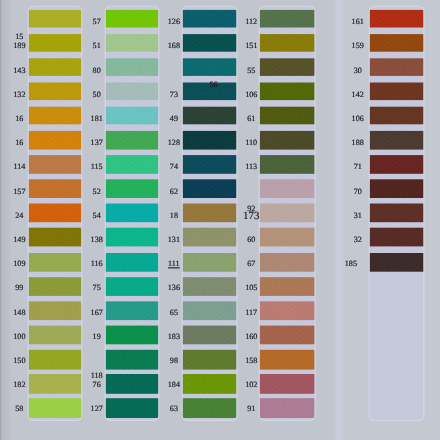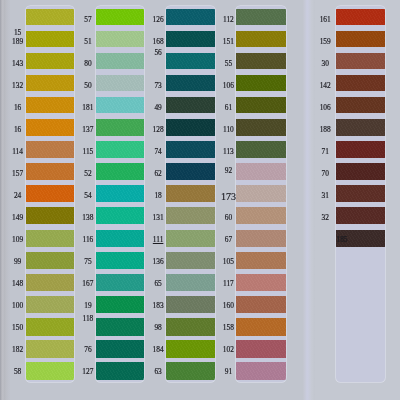--- a/index.html
+++ b/index.html
@@ -88,21 +88,21 @@
 <div class="lbl" style="left:75.90px;top:104.18px;width:24px;font-size:7.4px;line-height:8.4px;">181</div>
 <div class="lbl" style="left:75.90px;top:126.20px;width:24px;font-size:7.4px;line-height:8.4px;">137</div>
 <div class="lbl" style="left:75.90px;top:148.22px;width:24px;font-size:7.4px;line-height:8.4px;">115</div>
 <div class="lbl" style="left:75.90px;top:170.24px;width:24px;font-size:7.4px;line-height:8.4px;">52</div>
 <div class="lbl" style="left:75.90px;top:192.26px;width:24px;font-size:7.4px;line-height:8.4px;">54</div>
 <div class="lbl" style="left:75.90px;top:214.28px;width:24px;font-size:7.4px;line-height:8.4px;">138</div>
 <div class="lbl" style="left:75.90px;top:236.30px;width:24px;font-size:7.4px;line-height:8.4px;">116</div>
 <div class="lbl" style="left:75.90px;top:258.32px;width:24px;font-size:7.4px;line-height:8.4px;">75</div>
 <div class="lbl" style="left:75.90px;top:280.34px;width:24px;font-size:7.4px;line-height:8.4px;">167</div>
 <div class="lbl" style="left:75.90px;top:302.36px;width:24px;font-size:7.4px;line-height:8.4px;">19</div>
-<div class="lbl" style="left:75.90px;top:315px;width:24px;font-size:7.4px;line-height:8.4px;">118</div>
+<div class="lbl" style="left:75.90px;top:338px;width:24px;font-size:7.4px;line-height:8.4px;">118</div>
 <div class="lbl" style="left:75.90px;top:346.40px;width:24px;font-size:7.4px;line-height:8.4px;">76</div>
 <div class="lbl" style="left:75.90px;top:368.42px;width:24px;font-size:7.4px;line-height:8.4px;">127</div>
 <div class="colstrip" style="left:166.1px;top:6.35px;width:49.0px;height:375.65px;">
 <div class="swatch" style="top: 2.2px; height: 16px; background: rgb(10, 94, 108);"></div>
 <div class="swatch" style="top: 24.3px; height: 16.11px; background: rgb(6, 80, 79);"></div>
 <div class="swatch" style="top: 46.41px; height: 16.22px; background: rgb(10, 107, 110);"></div>
 <div class="swatch" style="top: 68.52px; height: 16.33px; background: rgb(9, 79, 88);"></div>
 <div class="swatch" style="top: 90.62px; height: 16.44px; background: rgb(42, 65, 52);"></div>
 <div class="swatch" style="top: 112.72px; height: 16.55px; background: rgb(11, 59, 61);"></div>
 <div class="swatch" style="top: 134.83px; height: 16.66px; background: rgb(11, 75, 92);"></div>
@@ -112,21 +112,21 @@
 <div class="swatch" style="top: 223.25px; height: 17.1px; background: rgb(138, 163, 110);"></div>
 <div class="swatch" style="top: 245.36px; height: 17.21px; background: rgb(127, 142, 113);"></div>
 <div class="swatch" style="top: 267.46px; height: 17.32px; background: rgb(124, 160, 146);"></div>
 <div class="swatch" style="top: 289.56px; height: 17.43px; background: rgb(109, 123, 97);"></div>
 <div class="swatch" style="top: 311.67px; height: 17.54px; background: rgb(95, 123, 44);"></div>
 <div class="swatch" style="top: 333.77px; height: 17.65px; background: rgb(107, 151, 4);"></div>
 <div class="swatch" style="top: 355.88px; height: 17.76px; background: rgb(72, 130, 52);"></div>
 </div>
 <div class="lbl" style="left:146.10px;top:16.10px;width:24px;font-size:7.4px;line-height:8.4px;">126</div>
 <div class="lbl" style="left:146.10px;top:38.12px;width:24px;font-size:7.4px;line-height:8.4px;">168</div>
-<div class="lbl" style="left:146.10px;top:49px;width:24px;font-size:7.4px;line-height:8.4px;">56</div>
+<div class="lbl" style="left:146.10px;top:73px;width:24px;font-size:7.4px;line-height:8.4px;padding-left:36px;">56</div>
 <div class="lbl" style="left:146.10px;top:82.16px;width:24px;font-size:7.4px;line-height:8.4px;">73</div>
 <div class="lbl" style="left:146.10px;top:104.18px;width:24px;font-size:7.4px;line-height:8.4px;">49</div>
 <div class="lbl" style="left:146.10px;top:126.20px;width:24px;font-size:7.4px;line-height:8.4px;">128</div>
 <div class="lbl" style="left:146.10px;top:148.22px;width:24px;font-size:7.4px;line-height:8.4px;">74</div>
 <div class="lbl" style="left:146.10px;top:170.24px;width:24px;font-size:7.4px;line-height:8.4px;">62</div>
 <div class="lbl" style="left:146.10px;top:192.26px;width:24px;font-size:7.4px;line-height:8.4px;">18</div>
 <div class="lbl" style="left:146.10px;top:214.28px;width:24px;font-size:7.4px;line-height:8.4px;">131</div>
 <div class="lbl" style="left:146.10px;top:236.30px;width:24px;font-size:7.4px;line-height:8.4px;text-decoration:underline;">111</div>
 <div class="lbl" style="left:146.10px;top:258.32px;width:24px;font-size:7.4px;line-height:8.4px;">136</div>
 <div class="lbl" style="left:146.10px;top:280.34px;width:24px;font-size:7.4px;line-height:8.4px;">65</div>
@@ -153,21 +153,21 @@
 <div class="swatch" style="top: 333.77px; height: 17.65px; background: rgb(163, 85, 97);"></div>
 <div class="swatch" style="top: 355.88px; height: 17.76px; background: rgb(174, 124, 150);"></div>
 </div>
 <div class="lbl" style="left:216.40px;top:16.10px;width:24px;font-size:7.4px;line-height:8.4px;">112</div>
 <div class="lbl" style="left:216.40px;top:38.12px;width:24px;font-size:7.4px;line-height:8.4px;">151</div>
 <div class="lbl" style="left:216.40px;top:60.14px;width:24px;font-size:7.4px;line-height:8.4px;">55</div>
 <div class="lbl" style="left:216.40px;top:82.16px;width:24px;font-size:7.4px;line-height:8.4px;">106</div>
 <div class="lbl" style="left:216.40px;top:104.18px;width:24px;font-size:7.4px;line-height:8.4px;">61</div>
 <div class="lbl" style="left:216.40px;top:126.20px;width:24px;font-size:7.4px;line-height:8.4px;">110</div>
 <div class="lbl" style="left:216.40px;top:148.22px;width:24px;font-size:7.4px;line-height:8.4px;">113</div>
-<div class="lbl" style="left:216.40px;top:167px;width:24px;font-size:7.4px;line-height:8.4px;">92</div>
+<div class="lbl" style="left:216.40px;top:186px;width:24px;font-size:7.4px;line-height:8.4px;">92</div>
 <div class="lbl" style="left:216.40px;top:193px;width:24px;font-size:10px;line-height:8.4px;">173</div>
 <div class="lbl" style="left:216.40px;top:214.28px;width:24px;font-size:7.4px;line-height:8.4px;">60</div>
 <div class="lbl" style="left:216.40px;top:236.30px;width:24px;font-size:7.4px;line-height:8.4px;">67</div>
 <div class="lbl" style="left:216.40px;top:258.32px;width:24px;font-size:7.4px;line-height:8.4px;">105</div>
 <div class="lbl" style="left:216.40px;top:280.34px;width:24px;font-size:7.4px;line-height:8.4px;">117</div>
 <div class="lbl" style="left:216.40px;top:302.36px;width:24px;font-size:7.4px;line-height:8.4px;">160</div>
 <div class="lbl" style="left:216.40px;top:324.38px;width:24px;font-size:7.4px;line-height:8.4px;">158</div>
 <div class="lbl" style="left:216.40px;top:346.40px;width:24px;font-size:7.4px;line-height:8.4px;">102</div>
 <div class="lbl" style="left:216.40px;top:368.42px;width:24px;font-size:7.4px;line-height:8.4px;">91</div>
 <div class="colstrip" style="left:336.0px;top:6.35px;width:49.4px;height:375.65px;">
@@ -186,15 +186,15 @@
 <div class="lbl" style="left:313.20px;top:16.10px;width:24px;font-size:7.4px;line-height:8.4px;">161</div>
 <div class="lbl" style="left:313.20px;top:38.12px;width:24px;font-size:7.4px;line-height:8.4px;">159</div>
 <div class="lbl" style="left:313.20px;top:60.14px;width:24px;font-size:7.4px;line-height:8.4px;">30</div>
 <div class="lbl" style="left:313.20px;top:82.16px;width:24px;font-size:7.4px;line-height:8.4px;">142</div>
 <div class="lbl" style="left:313.20px;top:104.18px;width:24px;font-size:7.4px;line-height:8.4px;">106</div>
 <div class="lbl" style="left:313.20px;top:126.20px;width:24px;font-size:7.4px;line-height:8.4px;">188</div>
 <div class="lbl" style="left:313.20px;top:148.22px;width:24px;font-size:7.4px;line-height:8.4px;">71</div>
 <div class="lbl" style="left:313.20px;top:170.24px;width:24px;font-size:7.4px;line-height:8.4px;">70</div>
 <div class="lbl" style="left:313.20px;top:192.26px;width:24px;font-size:7.4px;line-height:8.4px;">31</div>
 <div class="lbl" style="left:313.20px;top:214.28px;width:24px;font-size:7.4px;line-height:8.4px;">32</div>
-<div class="lbl" style="left:330px;top:236.30px;width:24px;font-size:7.4px;line-height:8.4px;">185</div>
+<div class="lbl" style="left:307px;top:236.30px;width:24px;font-size:7.4px;line-height:8.4px;">185</div>
 </div>
 </div>
 
 </body></html>

